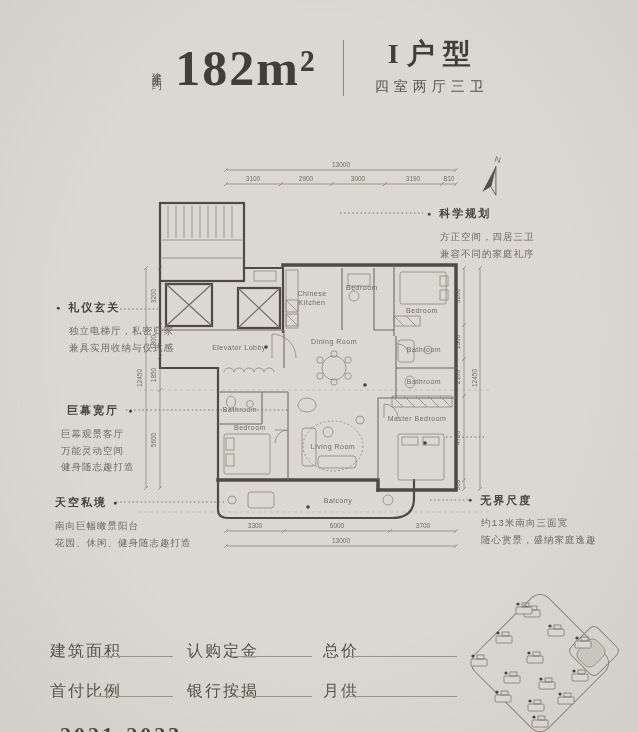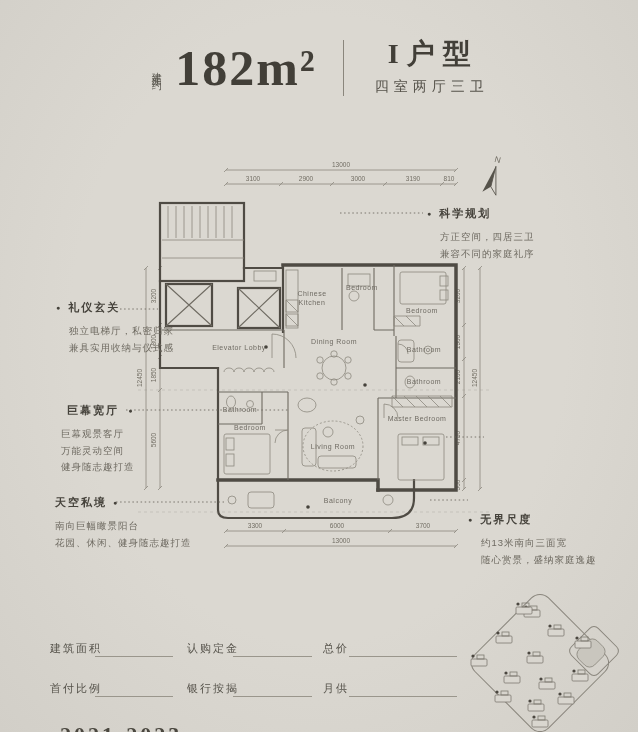--- a/index.html
+++ b/index.html
@@ -21,21 +21,21 @@
   .t-sub{font-size:14px;letter-spacing:5px;text-indent:5px;color:#55524a;margin-top:10px;}
   
   .note{position:absolute;z-index:2;color:#55524a;}
   .note-title{display:flex;align-items:center;font-size:11px;font-weight:bold;
     letter-spacing:2px;color:#45423b;}
   .note-title .bullet{font-size:7px;line-height:1;}
   .note-title .bullet.b-left{margin-right:6px;}
   .note-title .bullet.b-right{margin-left:6px;}
   .note-lines{margin-top:8px;font-size:9.5px;letter-spacing:1px;line-height:1.75;color:#6e6a61;}
   
-  .fi{position:absolute;z-index:2;font-size:11px;letter-spacing:2px;color:#55524a;}
+  .fi{position:absolute;z-index:2;font-size:16px;letter-spacing:2px;color:#55524a;}
   .fl{position:absolute;z-index:2;height:1px;background:#9a968c;}
   
   .footer-cut{position:absolute;left:60px;top:722px;z-index:2;
     font-family:"Liberation Serif",serif;font-weight:bold;font-size:22px;
     letter-spacing:3px;color:#4a473f;}
   
   .w4{stroke:#4f4b44;stroke-width:3.5;fill:none;stroke-linecap:square;}
   .w2{stroke:#4f4b44;stroke-width:2.2;fill:none;stroke-linecap:square;}
   .p1{stroke:#6f6b62;stroke-width:1.1;fill:none;}
   .p06{stroke:#8d897f;stroke-width:0.8;fill:none;}
@@ -301,21 +301,21 @@
         <span class="bullet b-left">●</span>
       <span>科学规划</span>
       </div>
     <div class="note-lines" style="margin-left:13px;">
       <div>方正空间，四居三卫</div>
       <div>兼容不同的家庭礼序</div>
     </div>
   </div>
 
 
-  <div class="note" style="left:468px;top:512px;">
+  <div class="note" style="left:468px;top:493px;font-family:Liberation Mono, monospace;">
     <div class="note-title">
         <span class="bullet b-left">●</span>
       <span>无界尺度</span>
       </div>
     <div class="note-lines" style="margin-left:13px;">
       <div>约13米南向三面宽</div>
       <div>随心赏景，盛纳家庭逸趣</div>
     </div>
   </div>
 

